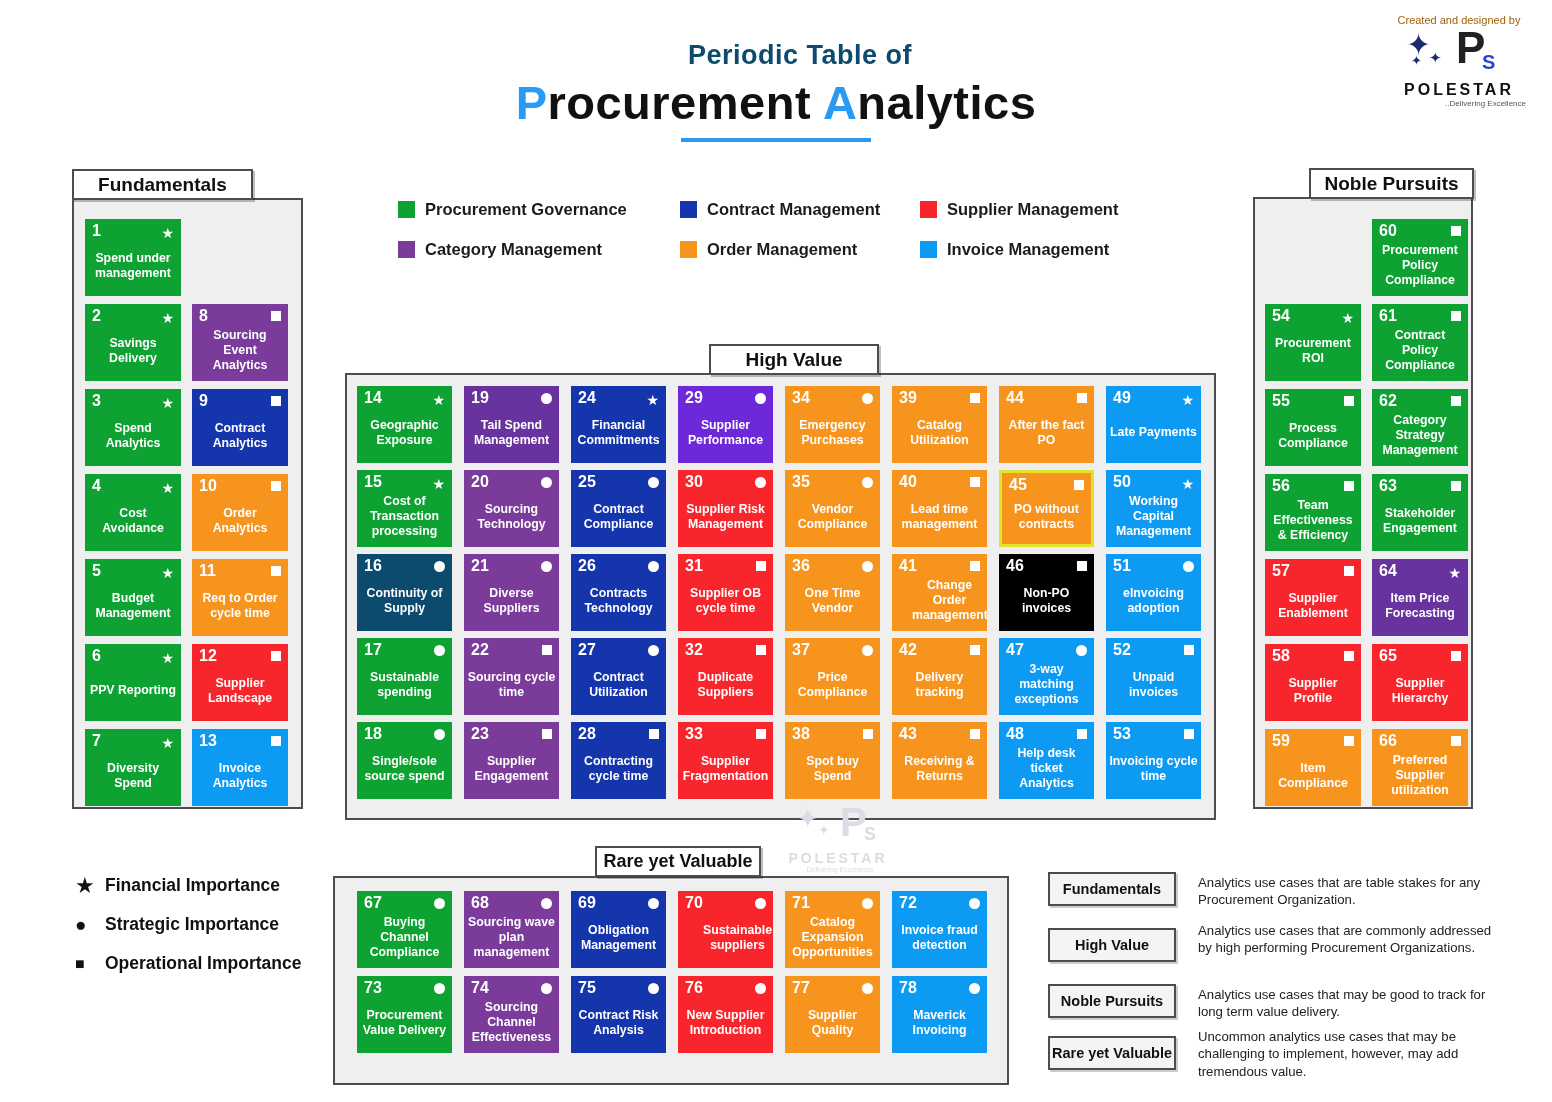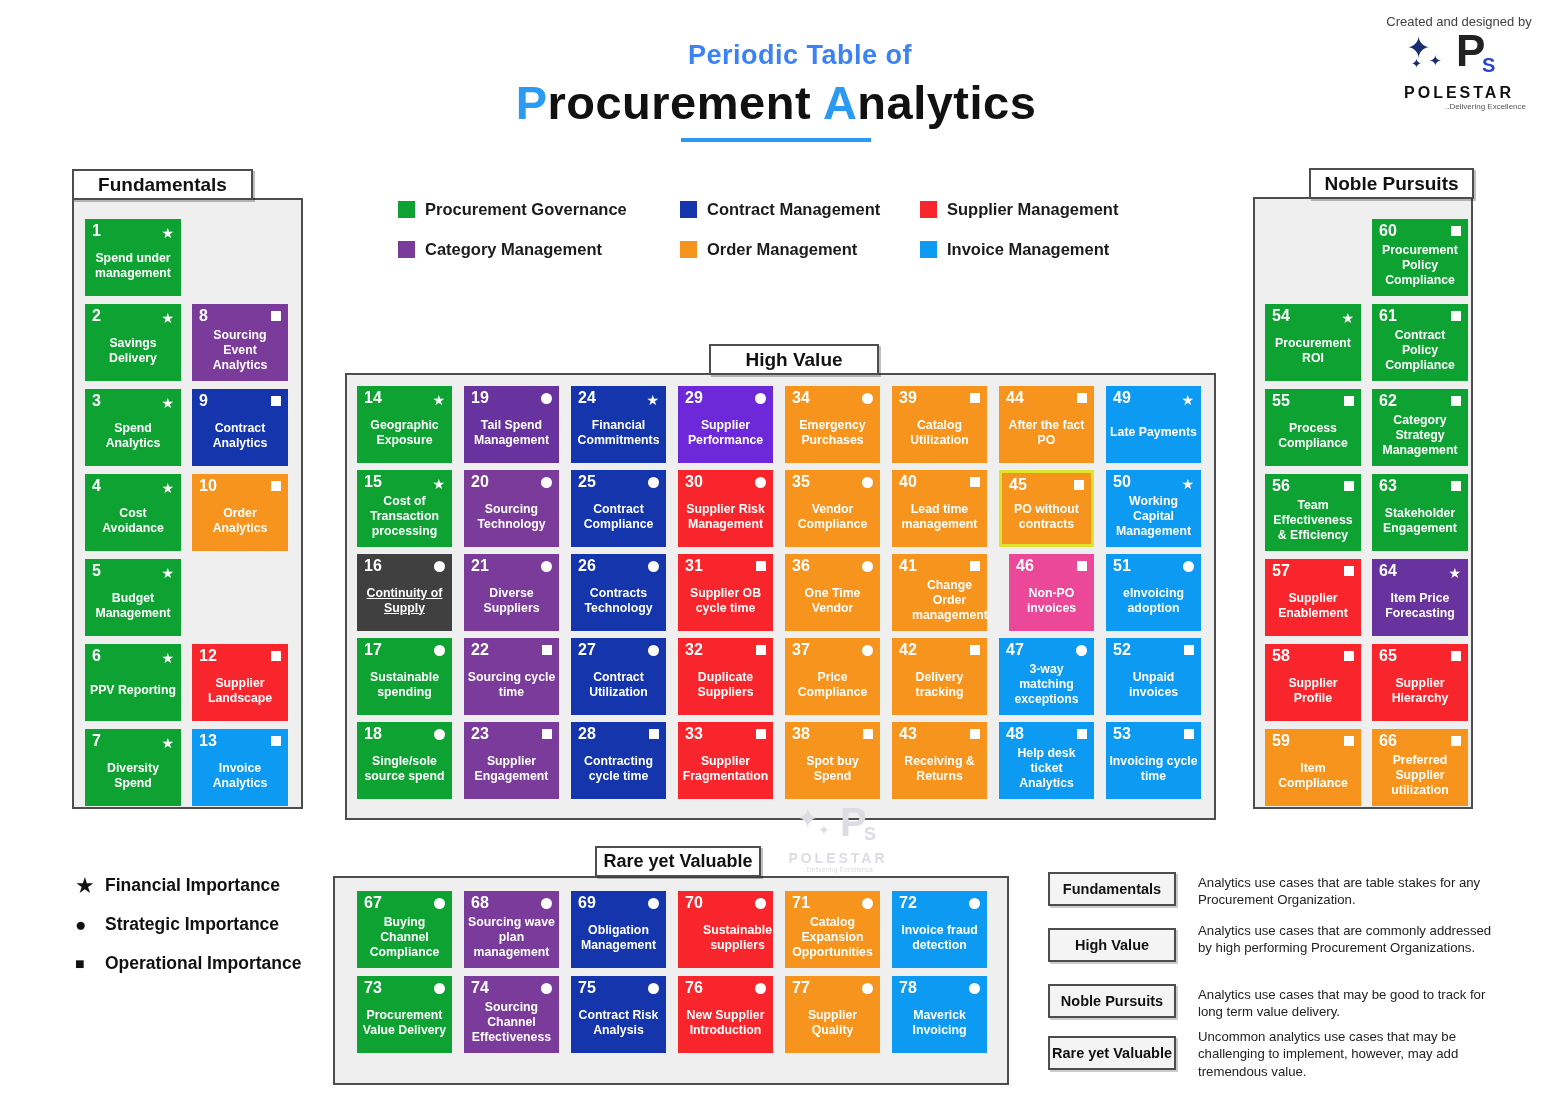--- a/index.html
+++ b/index.html
@@ -1,27 +1,27 @@
 <!DOCTYPE html>
 <html><head>
 <meta charset="utf-8">
 <style>
   html,body{margin:0;padding:0;background:#fff;font-family:"Liberation Sans",sans-serif;}
   #canvas{position:relative;width:1552px;height:1102px;background:#fff;overflow:hidden;}
 
   
   .title-wrap{position:absolute;left:0;top:40px;width:100%;text-align:center;}
-  .title-pre{font-size:27px;font-weight:700;color:#3b82f6;letter-spacing:.5px;padding-left:48px;}
+  .title-pre{font-size:27px;font-weight:700;color:#0c4a6e;letter-spacing:.5px;padding-left:48px;}
   .title-main{font-size:47px;font-weight:700;color:#111;margin-top:4px;letter-spacing:.5px;}
   .title-main .accent{color:#2b9af3;}
   .title-underline{width:190px;height:4px;margin:8px auto 0;}
 
   
   .credit{position:absolute;left:1378px;top:14px;width:162px;text-align:center;}
-  .credit-line{font-size:13px;color:#404040;}
+  .credit-line{font-size:11px;color:#a16207;}
   .logo-row{margin-top:3px;height:50px;position:relative;}
   .star-cluster{position:absolute;left:28px;top:2px;width:44px;height:46px;color:#1b2d6e;}
   .star-cluster .s1{position:absolute;left:0px;top:-4px;font-size:30px;}
   .star-cluster .s2{position:absolute;left:23px;top:18px;font-size:15px;}
   .star-cluster .s3{position:absolute;left:5px;top:22px;font-size:13px;}
   .logo-p{position:absolute;left:78px;top:-6px;font-size:44px;font-weight:800;color:#222;}
   .logo-s{position:absolute;left:104px;top:22px;font-size:20px;font-weight:800;color:#2743d0;}
   .brand{font-size:16px;font-weight:700;letter-spacing:3px;color:#111;margin-top:2px;}
   .tagline{font-size:8px;color:#555;text-align:right;padding-right:14px;}
 
@@ -177,20 +177,27 @@
         </span>
         <div class="tile-label">Contract Analytics</div>
       </div>
       <div class="tile" style="background: rgb(246, 148, 30); grid-row-start: 4; grid-column-start: 2;">
         <span class="tile-num">10</span>
         <span class="tile-marker">
           <span class="square" style="display: block;"></span>
         </span>
         <div class="tile-label">Order Analytics</div>
       </div>
+      <div class="tile" style="background: rgb(246, 148, 30); grid-row-start: 5; grid-column-start: 2;">
+        <span class="tile-num">11</span>
+        <span class="tile-marker">
+          <span class="square" style="display: block;"></span>
+        </span>
+        <div class="tile-label">Req to Order cycle time</div>
+      </div>
       <div class="tile" style="background: rgb(248, 38, 44); grid-row-start: 6; grid-column-start: 2;">
         <span class="tile-num">12</span>
         <span class="tile-marker">
           <span class="square" style="display: block;"></span>
         </span>
         <div class="tile-label">Supplier Landscape</div>
       </div>
       <div class="tile" style="background: rgb(13, 154, 242); grid-row-start: 7; grid-column-start: 2;">
         <span class="tile-num">13</span>
         <span class="tile-marker">
@@ -206,21 +213,21 @@
       <div class="tile" style="background: rgb(13, 162, 50); grid-row-start: 1; grid-column-start: 1;">
         <span class="tile-num">14</span>
         <span class="tile-marker"><span class="star">★</span></span>
         <div class="tile-label">Geographic Exposure</div>
       </div>
       <div class="tile" style="background: rgb(13, 162, 50); grid-row-start: 2; grid-column-start: 1;">
         <span class="tile-num">15</span>
         <span class="tile-marker"><span class="star">★</span></span>
         <div class="tile-label">Cost of Transaction processing</div>
       </div>
-      <div class="tile" style="background: #404040; grid-row-start: 3; grid-column-start: 1; text-decoration: underline;">
+      <div class="tile" style="background: #0c4a6e; grid-row-start: 3; grid-column-start: 1;">
         <span class="tile-num">16</span>
         <span class="tile-marker">
           <span class="circle" style="display: block;"></span>
         </span>
         <div class="tile-label">Continuity of Supply</div>
       </div>
       <div class="tile" style="background: rgb(13, 162, 50); grid-row-start: 4; grid-column-start: 1;">
         <span class="tile-num">17</span>
         <span class="tile-marker">
           <span class="circle" style="display: block;"></span>
@@ -414,21 +421,21 @@
         </span>
         <div class="tile-label">After the fact PO</div>
       </div>
       <div class="tile" style="background: rgb(246, 148, 30); grid-row-start: 2; grid-column-start: 7; border: 3px solid rgb(223, 227, 45);">
         <span class="tile-num">45</span>
         <span class="tile-marker">
           <span class="square" style="display: block;"></span>
         </span>
         <div class="tile-label">PO without contracts</div>
       </div>
-      <div class="tile" style="background: #ec4899; grid-row-start: 3; grid-column-start: 7; margin-left: 10px;">
+      <div class="tile" style="background: #000000; grid-row-start: 3; grid-column-start: 7;">
         <span class="tile-num">46</span>
         <span class="tile-marker">
           <span class="square" style="display: block;"></span>
         </span>
         <div class="tile-label">Non-PO invoices</div>
       </div>
       <div class="tile" style="background: rgb(13, 154, 242); grid-row-start: 4; grid-column-start: 7;">
         <span class="tile-num">47</span>
         <span class="tile-marker">
           <span class="circle" style="display: block;"></span>

